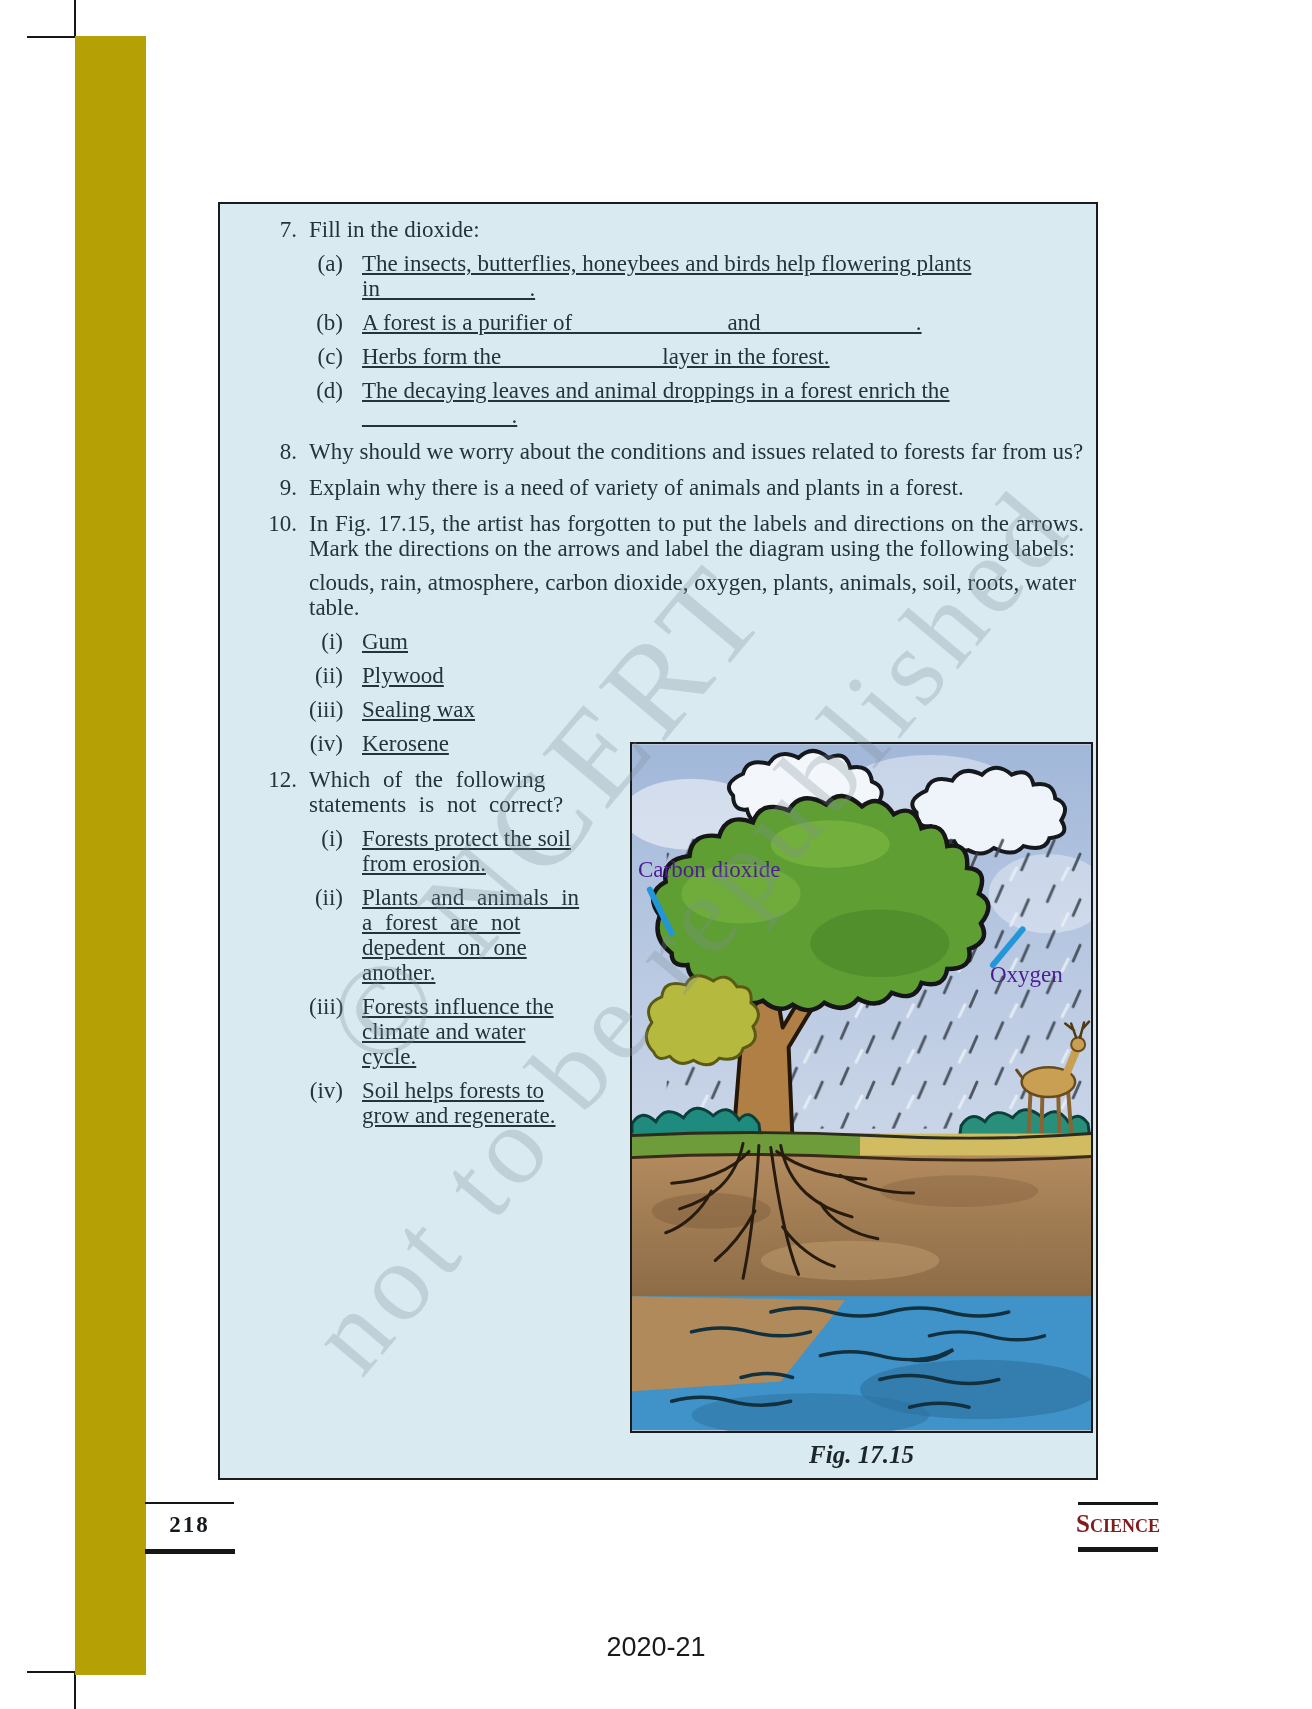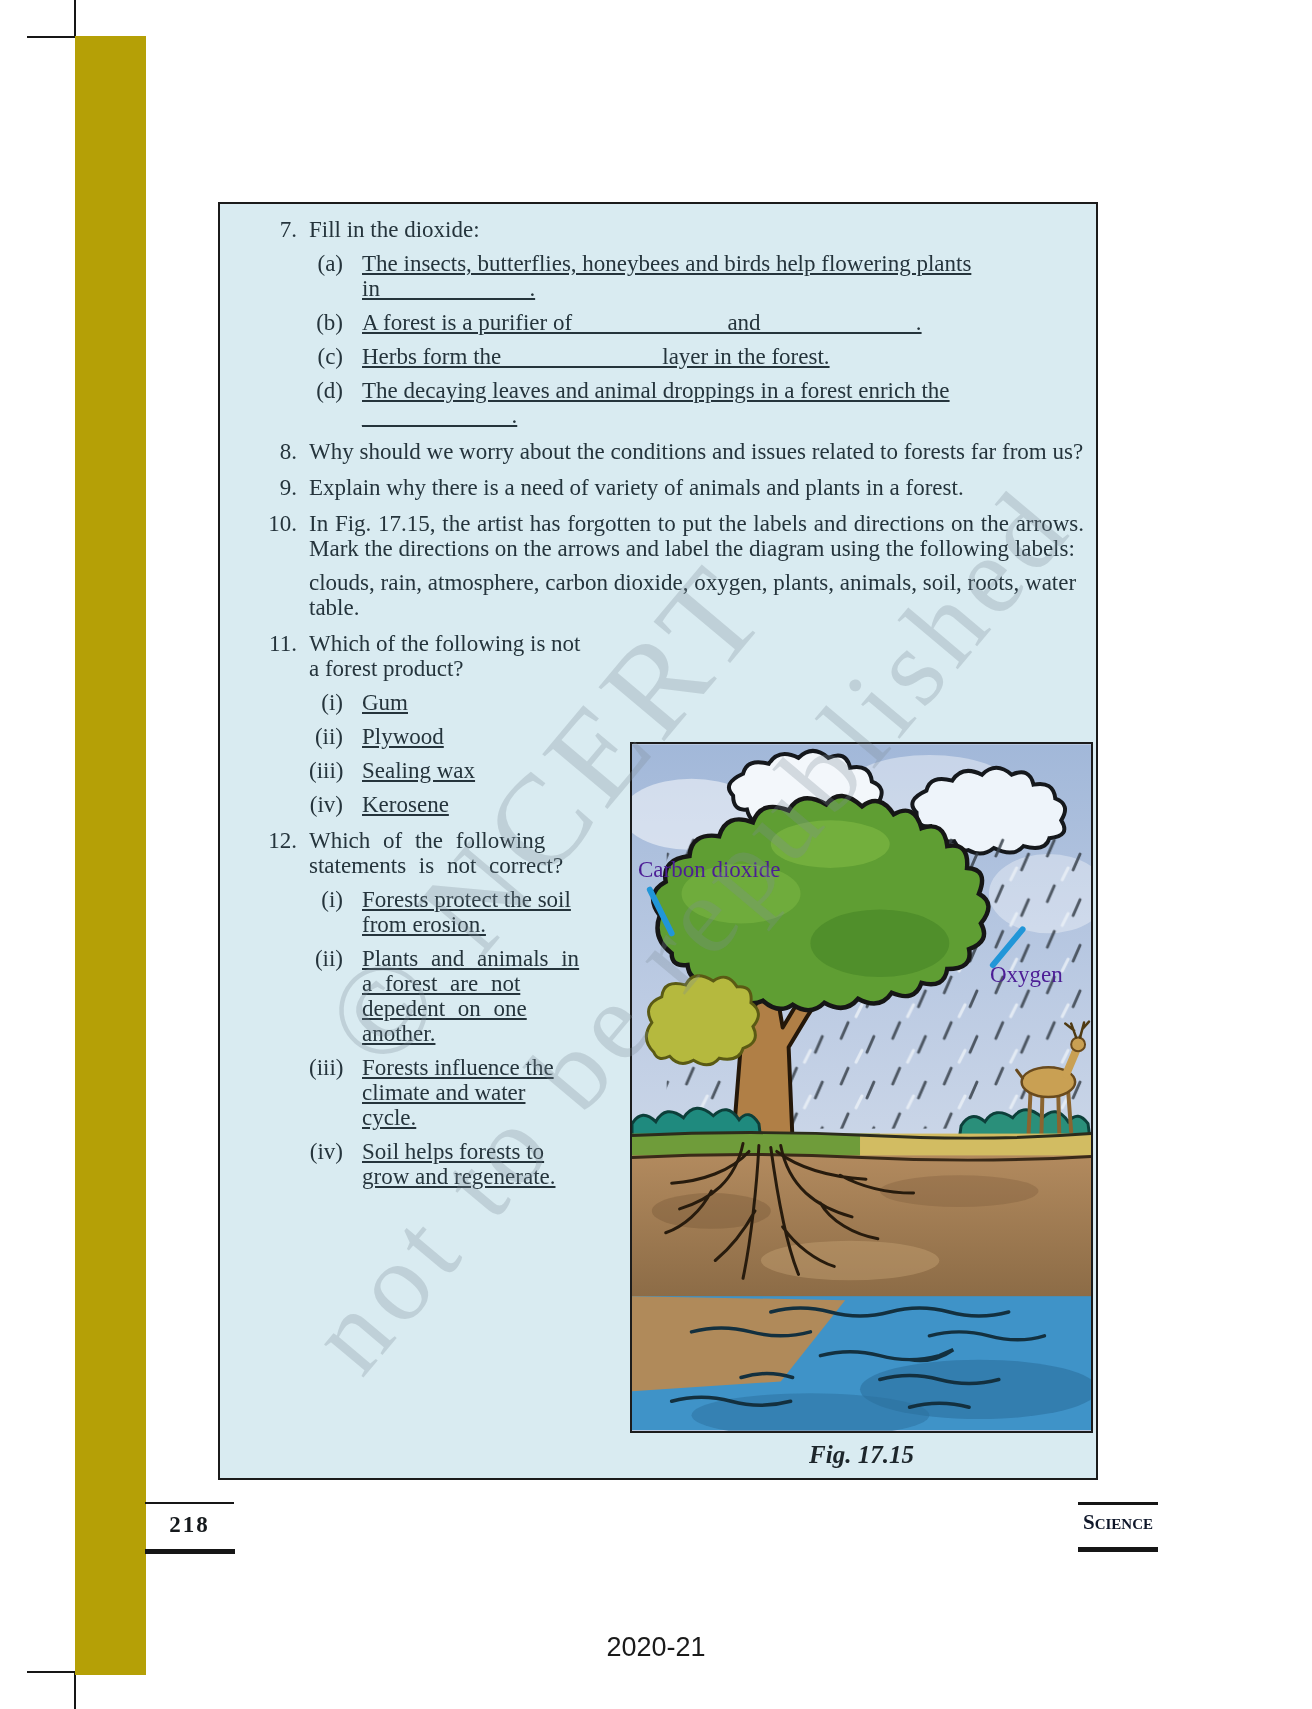--- a/index.html
+++ b/index.html
@@ -47,21 +47,21 @@
     font-size:25px; font-weight:bold; font-style:italic; color:#1d262b;
   }
 
   
   .pn-line-top    { left:145px; top:1502px; width:89px; height:2px; }
   .pn             { position:absolute; left:145px; top:1512px; width:89px; text-align:center;
                     font-weight:bold; font-size:23px; letter-spacing:2px; color:#15191c; }
   .pn-line-bottom { left:145px; top:1549px; width:90px; height:5px; }
   .sci-line-top    { left:1078px; top:1502px; width:80px; height:3px; }
   .sci             { position:absolute; left:1062px; top:1510px; width:112px; text-align:center;
-                     color:#0f172a; font-weight:bold; font-variant:small-caps; font-size:21px; }
+                     color:#7f1d1d; font-weight:bold; font-variant:small-caps; font-size:25px; }
   .sci-line-bottom { left:1078px; top:1547px; width:80px; height:5px; }
   .year {
     position:absolute; left:556px; top:1632px; width:200px; text-align:center;
     font-family:"Liberation Sans","DejaVu Sans",sans-serif; font-size:27px; color:#1a1a1a;
   }
 
   
   .wm {
     position:absolute; pointer-events:none; white-space:nowrap; z-index:6;
     color:rgba(124,141,152,0.28); letter-spacing:8px; font-weight:normal;
@@ -125,25 +125,20 @@
       </div>
 
       <div class="qrow">
         <div class="qnum">10.</div>
         <div class="qbody">
           <div class="just">In Fig. 17.15, the artist has forgotten to put the labels and directions on the arrows. Mark the directions on the arrows and label the diagram using the following labels:</div>
           <div class="labels-para">clouds, rain, atmosphere, carbon dioxide, oxygen, plants, animals, soil, roots, water table.</div>
         </div>
       </div>
 
-      <div class="qrow narrow">
-        <div class="qnum">11.</div>
-        <div class="qbody preline">Which of the following is not
-a forest product?</div>
-      </div>
       <div class="sub narrow">
         <div class="qnum" style="visibility:hidden"></div>
           <div style="width:12px"></div>
         <div class="slabel">(i)</div>
         <div class="sbody">Gum</div>
       </div>
       <div class="sub narrow">
         <div class="qnum" style="visibility:hidden"></div>
           <div style="width:12px"></div>
         <div class="slabel">(ii)</div>

